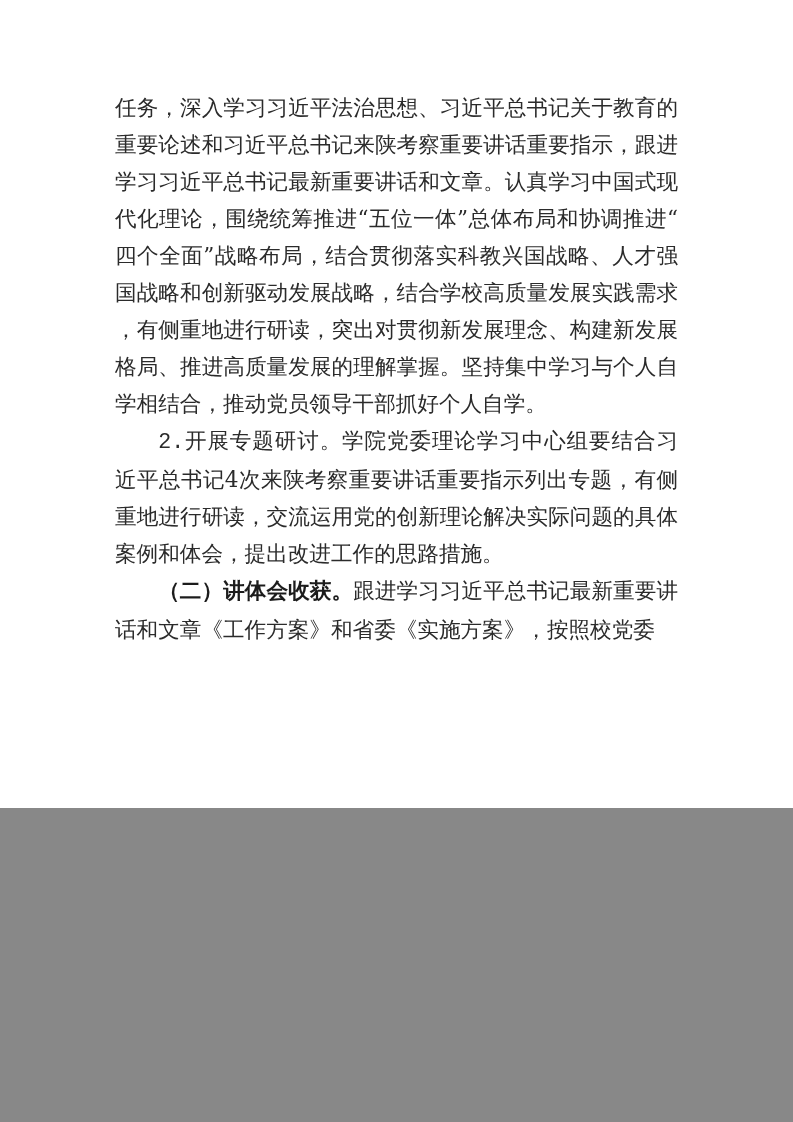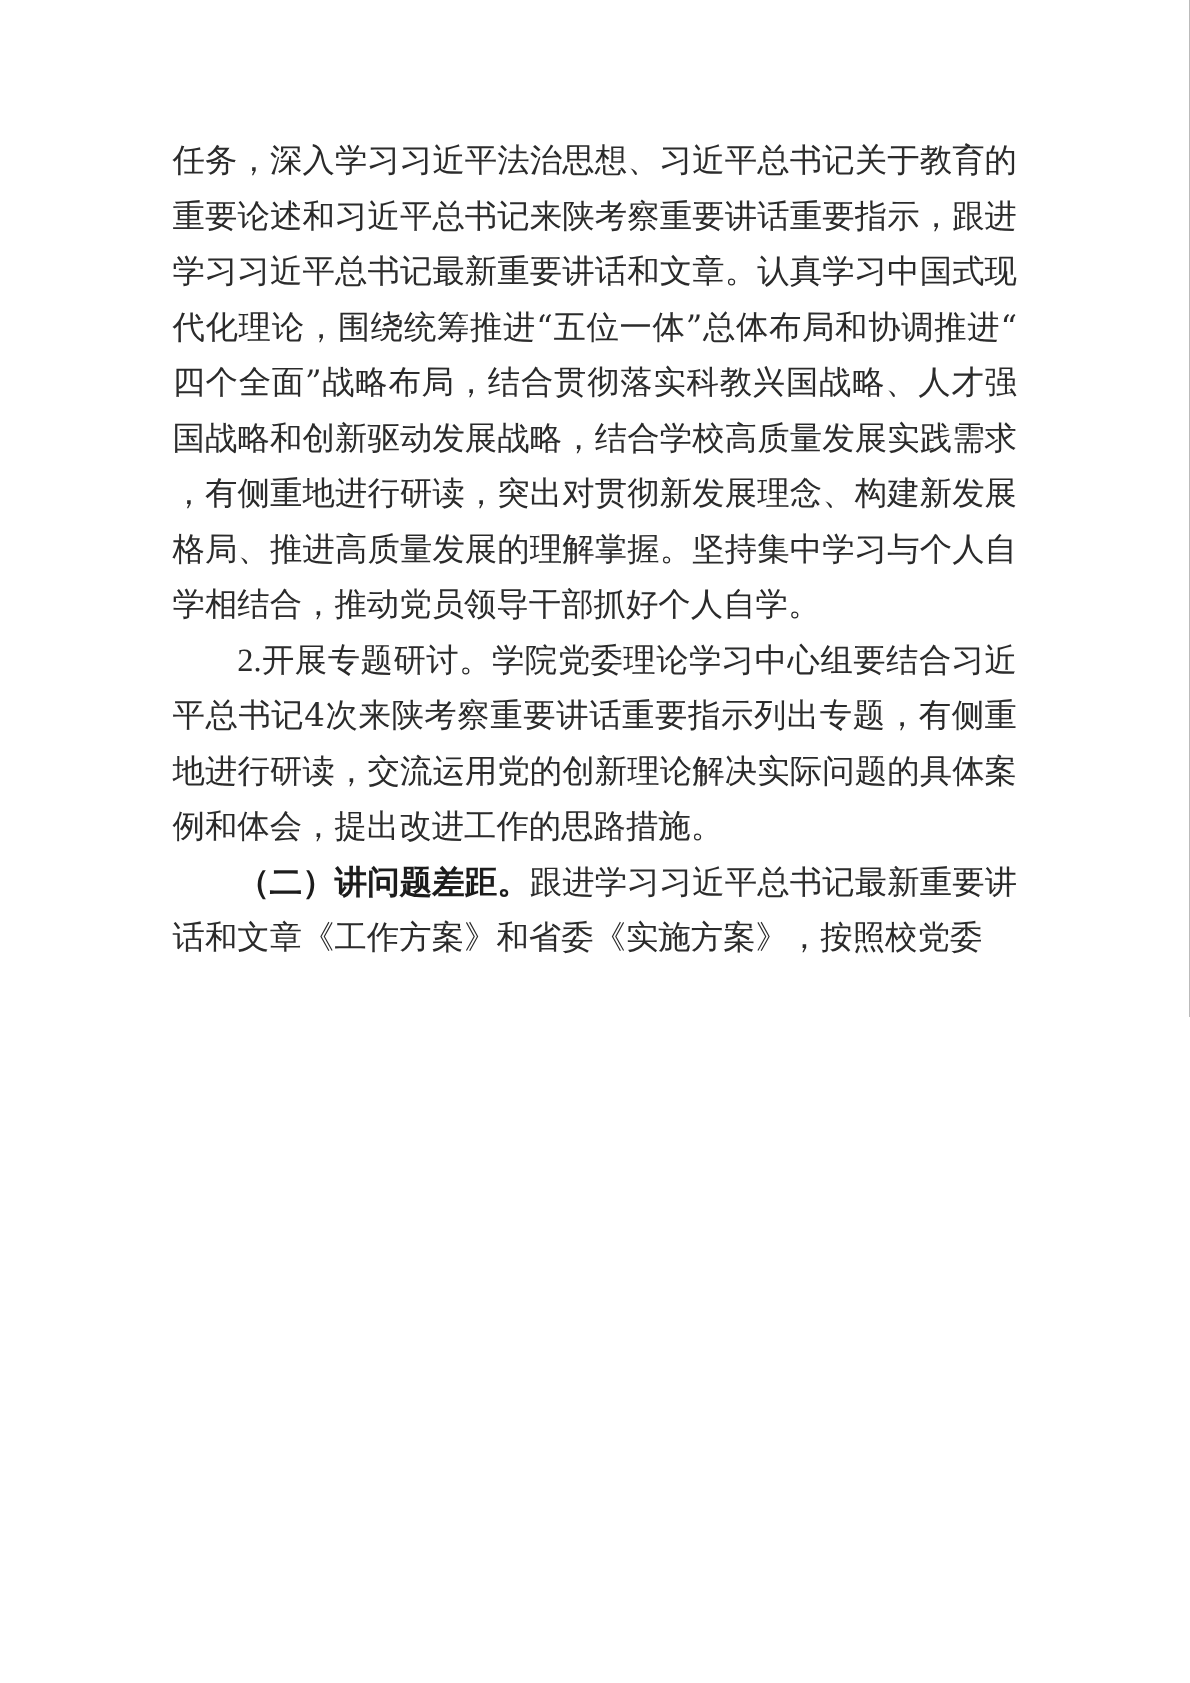--- a/index.html
+++ b/index.html
@@ -3,21 +3,21 @@
 <meta charset="utf-8">
 <style>
   html, body {
     margin: 0;
     padding: 0;
     background: #888888;
   }
   .page {
     position: relative;
     width: 793px;
-    height: 1122px;
+    height: 808px;
     margin: 0 auto;
     background: #ffffff;
     overflow: hidden;
   }
   .text-block {
     position: absolute;
     left: 115px;
     top: 89px;
     width: 563px;
   }
@@ -31,21 +31,21 @@
     text-align: justify;
     text-indent: 2em;
     word-break: break-all;
     line-break: anywhere;
     overflow-wrap: anywhere;
   }
   .para.no-indent {
     text-indent: 0;
   }
   .lead {
-    font-family: Liberation Serif, serif;
+    font-family: Liberation Mono, monospace;
   }
   .lead.kai {
     font-weight: normal;
   }
   .lead.bold {
     font-weight: bold;
     color: #1c1c1c;
   }
 </style>
 </head>
@@ -53,16 +53,16 @@
 
 <div class="page">
   <div class="text-block">
 
     <p class="para no-indent"><span>任务，深入学习习近平法治思想、习近平总书记关于教育的重要论述和习近平总书记来陕考察重要讲话重要指示，跟进学习习近平总书记最新重要讲话和文章。认真学习中国式现代化理论，围绕统筹推进“五位一体”总体布局和协调推进“四个全面”战略布局，结合贯彻落实科教兴国战略、人才强国战略和创新驱动发展战略，结合学校高质量发展实践需求，有侧重地进行研读，突出对贯彻新发展理念、构建新发展格局、推进高质量发展的理解掌握。坚持集中学习与个人自学相结合，推动党员领导干部抓好个人自学。</span></p>
 
     <p class="para"><span class="lead kai">2.开展专题研讨。</span><span>学院党委理论学习中心组要结合习近平总书记4次来陕考察重要讲话重要指示列出专题，有侧重地进行研读，交流运用党的创新理论解决实际问题的具体案例和体会，提出改进工作的思路措施。</span></p>
 
 
 
-    <p class="para"><span class="lead bold">（二）讲问题差距。</span><span>跟进学习习近平总书记最新重要讲话和文章《工作方案》和省委《实施方案》，按照校党委</span></p>
+    <p class="para"><span class="lead bold">（二）讲体会收获。</span><span>跟进学习习近平总书记最新重要讲话和文章《工作方案》和省委《实施方案》，按照校党委</span></p>
 
   </div>
 </div>
 
 </body></html>

